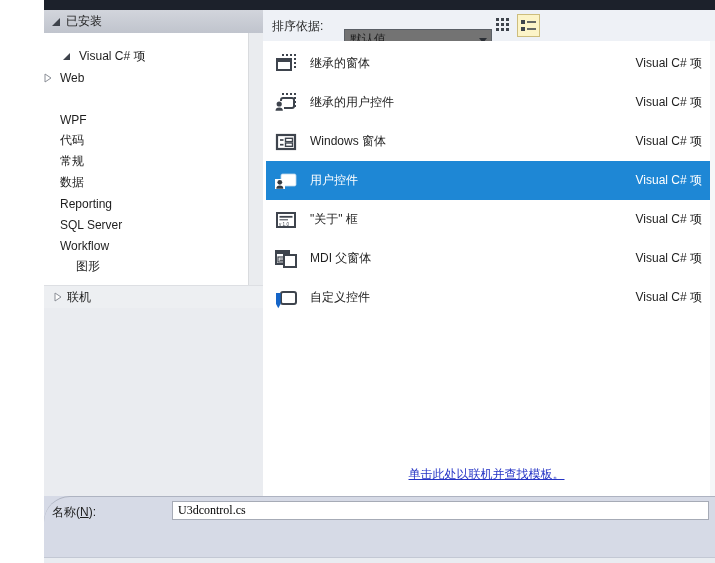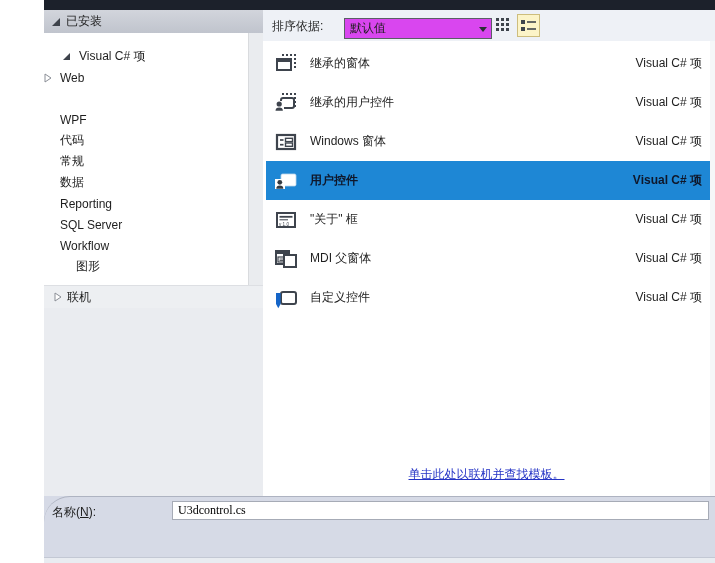--- a/index.html
+++ b/index.html
@@ -21,34 +21,34 @@
   .tree-row .spacer { width:13px; }
   .lvl1 { padding-left:19px; }
   .lvl2 { }
   .tree-label { white-space:nowrap; padding:2px 3px; }
   .tree-label.sel { background:#cdced8; }
   .sidebar-bottom { position:absolute; left:0; top:298px; width:219px; height:188px; background:#eaecf0; }
 
   
   .list-toolbar { position:absolute; left:219px; top:10px; width:496px; height:31px; background:#eef1f6; }
   .sort-label { position:absolute; left:9px; top:8px; }
-  .sort-dropdown { position:absolute; left:81px; top:8px; width:148px; height:21px; background:#d946ef; border:1px solid #5a5f66; display:flex; align-items:center; padding-left:5px; cursor:default; }
+  .sort-dropdown { position:absolute; left:81px; top:19px; width:148px; height:21px; background:#737373; border:1px solid #5a5f66; display:flex; align-items:center; padding-left:5px; cursor:default; }
   .dd-arrow { position:absolute; right:4px; top:8px; width:0; height:0; border-left:4px solid transparent; border-right:4px solid transparent; border-top:5px solid #2b2f35; }
   .view-btn { position:absolute; display:flex; align-items:center; justify-content:center; }
   .view-grid-btn { left:231px; top:6px; width:18px; height:18px; }
   .view-list-btn { left:254px; top:4px; width:23px; height:23px; background:#fcf4c8; border:1px solid #cdbd7d; }
   .search-box { position:absolute; left:464px; top:4px; width:70px; height:22px; background:#fff; border:1px solid #a9aeb8; color:#7d828c; display:flex; align-items:center; padding-left:5px; overflow:hidden; white-space:nowrap; }
 
   
   .list-area { position:absolute; left:219px; top:41px; width:447px; height:455px; background:#ffffff; }
   .tpl-row { position:absolute; left:3px; width:444px; height:39px; display:flex; align-items:center; padding-left:8px; }
   .tpl-row .tpl-icon { width:24px; height:24px; flex:0 0 24px; }
   .tpl-name { margin-left:12px; white-space:nowrap; }
   .tpl-type { position:absolute; right:8px; white-space:nowrap; }
-  .tpl-row.sel { background:#1e87d5; color:#0f172a;font-weight:bold; }
+  .tpl-row.sel { background:#1e87d5; color:#ffffff; }
   .online-link { position:absolute; left:0; top:425px; width:100%; text-align:center; }
   .online-link a { color:#2433c5; text-decoration:underline; cursor:pointer; }
 
   .scroll-strip { position:absolute; left:666px; top:41px; width:10px; height:455px; background:#f5f6f8; }
 
   
   .right-panel { position:absolute; left:676px; top:41px; width:39px; height:455px; background:#edf0f4; border-left:1px solid #d4d7db; }
   .rp-line1 { position:absolute; left:21px; top:7px; font-weight:bold; white-space:nowrap; }
   .rp-line2 { position:absolute; left:21px; top:33px; white-space:nowrap; }
 

